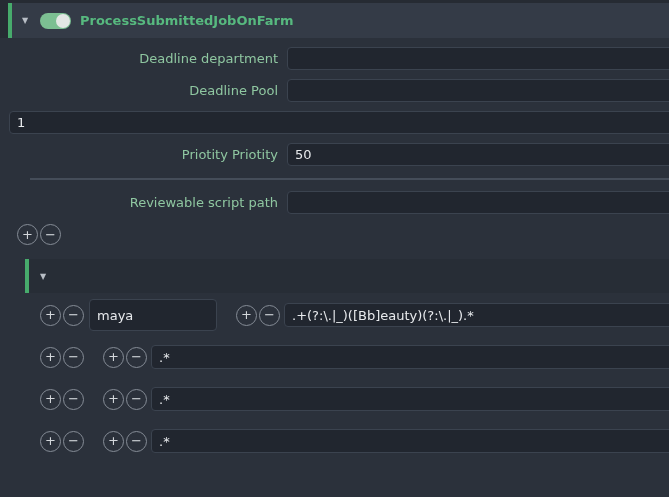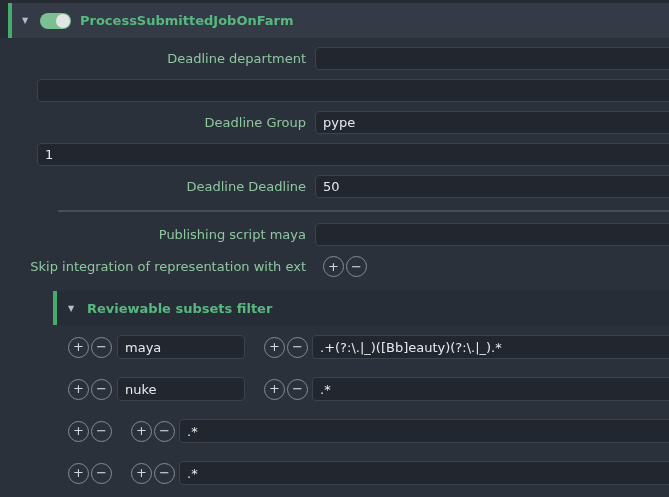--- a/index.html
+++ b/index.html
@@ -31,21 +31,21 @@
   }
   .toggle .knob {
     position:absolute; top:1px; left:16px;
     width:14px; height:14px; border-radius:50%;
     background:#e3e7e4;
   }
   .sec-title { color:#57b97f; font-weight:bold; font-size:13px;text-align:right; }
 
   
   .row { display:flex; align-items:center; height:23px; margin-bottom:9px; }
-  .form { margin-top:9px;padding-left:28px; }
+  .form { margin-top:9px; }
   .lbl {
     width:278px; flex:0 0 278px;
     text-align:right;
     color:#8fc7a1;
     font-size:13px;
   }
   .inp {
     flex:1; height:23px;
     background:#21262f;
     border:1px solid #3b434f;
@@ -81,21 +81,21 @@
     display:flex; align-items:center;
     padding-left:8px; gap:10px;
   }
 
   
   .filter-rows { margin-top:10px; }
   .filter-row { display:flex; align-items:center; height:24px; margin:0 0 18px 40px; }
   .filter-row .pair { display:flex; gap:2px; }
   .key-inp {
     width:128px; flex:0 0 128px;
-    height:24px;
+    height:32px;
     background:#21262f; border:1px solid #3b434f; border-radius:4px;
     color:#e8eaed; font-size:13px; padding:0 7px; margin-left:5px;
     font-family:"DejaVu Sans","Liberation Sans",sans-serif;
     outline:none;
   }
   .val-inp {
     flex:1; height:24px;
     background:#21262f; border:1px solid #3b434f; border-radius:4px;
     color:#e8eaed; font-size:13px; padding:0 7px;
     margin-left:4px; margin-right:-4px;
@@ -119,55 +119,50 @@
 </header>
 
 <div class="form">
 
   <div class="row">
     <label class="lbl">Deadline department</label>
     <input class="inp" value="" style="">
   </div>
 
   <div class="row">
+    <label class="lbl">Deadline Pool</label>
     <input class="inp" value="" style="">
   </div>
 
-  <div class="row">
-    <label class="lbl">Deadline Group</label>
-    <input class="inp" value="pype" style="">
-  </div>
 
   <div class="row">
     <input class="inp" value="1" style="">
   </div>
 
   <div class="row">
-    <label class="lbl">Deadline Deadline</label>
+    <label class="lbl">Priotity Priotity</label>
     <input class="inp" value="50" style="">
   </div>
 
   <div class="divider"></div>
 
   <div class="row">
-    <label class="lbl">Publishing script maya</label>
+    <label class="lbl">Reviewable script path</label>
     <input class="inp" value="" style="">
   </div>
 
   <div class="row">
-    <label class="lbl">Skip integration of representation with ext</label>
     <div class="btn-group">
       <button class="circle">+</button>
       <button class="circle">−</button>
     </div>
   </div>
 
   <div class="sub-header">
     <span class="arrow">▼</span>
-    <span class="sec-title">Reviewable subsets filter</span>
   </div>
 
   <div class="filter-rows">
 
     <div class="filter-row">
       <div class="pair">
         <button class="circle">+</button>
         <button class="circle">−</button>
       </div>
       <input class="key-inp" value="maya" style="">
@@ -177,21 +172,20 @@
         <button class="circle">−</button>
       </div>
       <input class="val-inp" value=".+(?:\.|_)([Bb]eauty)(?:\.|_).*" style="">
     </div>
 
     <div class="filter-row">
       <div class="pair">
         <button class="circle">+</button>
         <button class="circle">−</button>
       </div>
-      <input class="key-inp" value="nuke" style="">
       <div class="gap19"></div>
       <div class="pair">
         <button class="circle">+</button>
         <button class="circle">−</button>
       </div>
       <input class="val-inp" value=".*" style="">
     </div>
 
     <div class="filter-row">
       <div class="pair">

